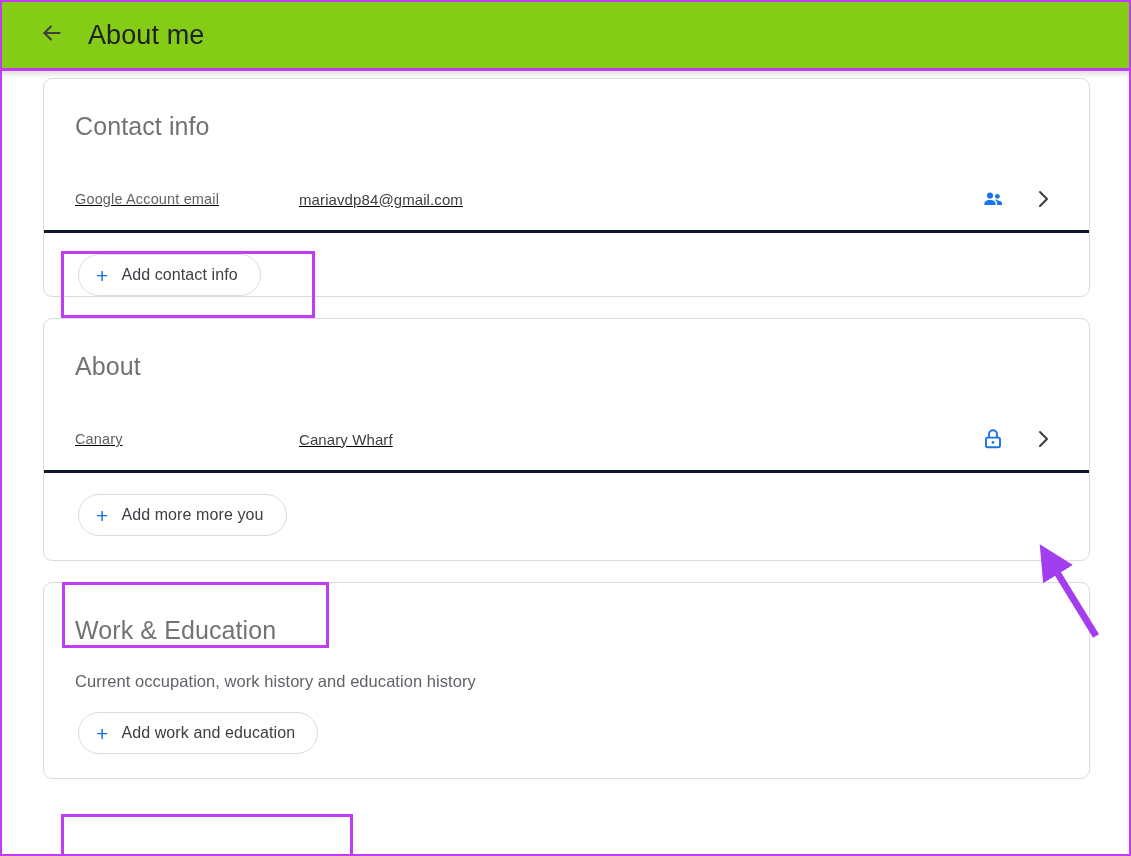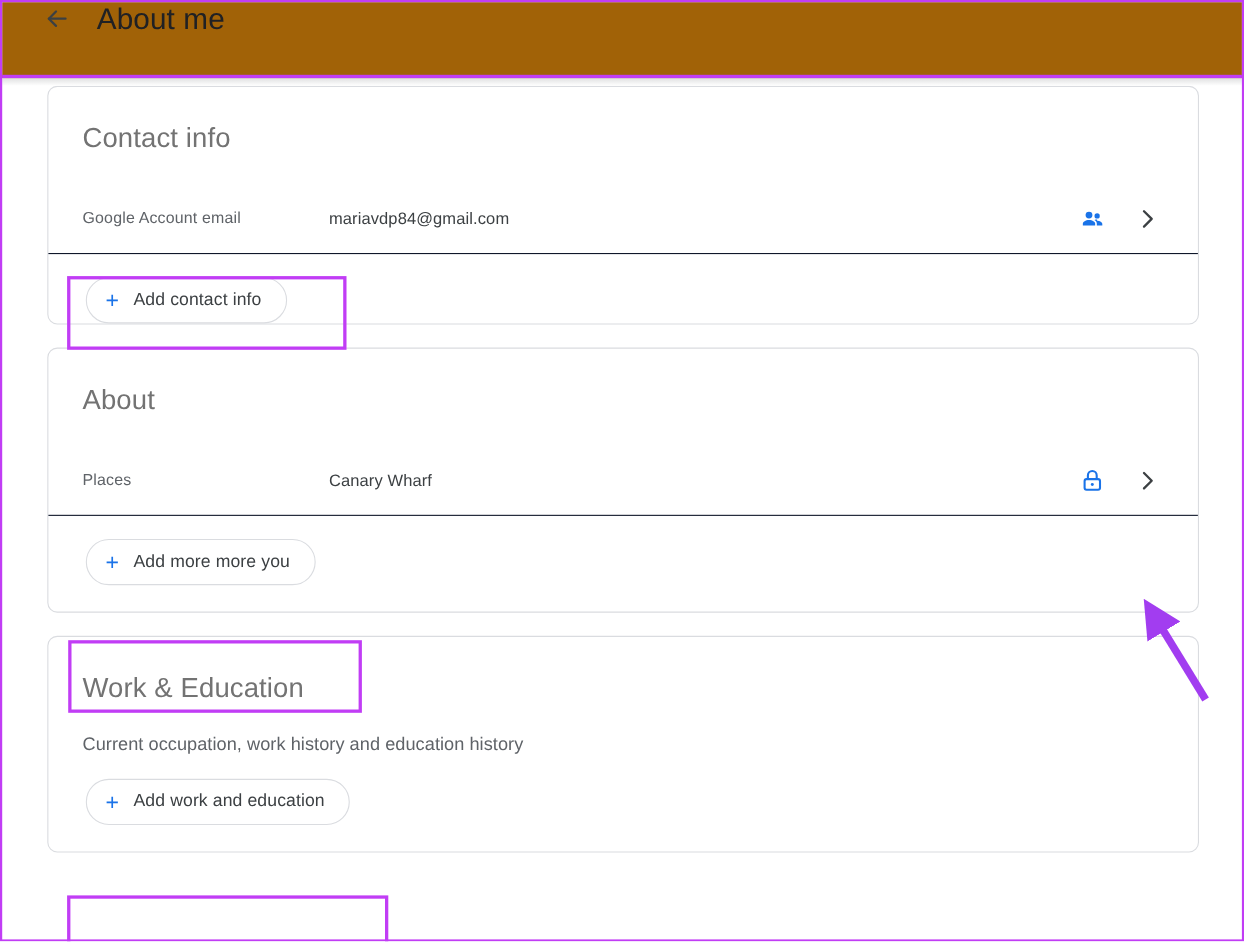--- a/index.html
+++ b/index.html
@@ -50,23 +50,23 @@
   }
   .ghost-icons svg { display: block; }
 
   
   .app-header {
     position: absolute;
     top: 2px;
     left: 2px;
     right: 2px;
     height: 69px;
-    background: #a16207;
-    display: flex;
-    align-items: flex-start;
+    background: #84cc16;
+    display: flex;
+    align-items: center;
     box-sizing: border-box;
     border-bottom: 3px solid #c13df5;
     z-index: 5;
   }
   .back-arrow {
     margin-left: 33px;
     width: 34px;
     height: 34px;
     display: flex;
     align-items: center;
@@ -122,23 +122,24 @@
     color: #5f6368;
     padding: 27px 31px 0 31px;
     letter-spacing: .05px;
   }
 
   .info-row {
     display: flex;
     align-items: center;
     min-height: 62px;
     padding: 0 34px 0 31px;
-    border-bottom: 1px solid #0f172a;
+    border-bottom: 3px solid #0f172a;
     margin-top: 27px;
     cursor: pointer;
+    text-decoration: underline;
   }
   .row-label {
     width: 224px;
     font-size: 14.5px;
     color: #5f6368;
     letter-spacing: .15px;
   }
   .row-value {
     flex: 1;
     font-size: 15px;
@@ -286,21 +287,21 @@
           <span>Add contact info</span>
         </div>
       </div>
 
     </div>
 
     <div class="card">
       <div class="card-title">About</div>
 
       <div class="info-row">
-        <div class="row-label">Places</div>
+        <div class="row-label">Canary</div>
         <div class="row-value">Canary Wharf</div>
         <div class="row-icons">
           <span>
             <svg width="24" height="24" viewBox="0 0 24 24" fill="none" stroke="#1a73e8" stroke-width="1.9">
               <rect x="5" y="10.6" width="14" height="9.6" rx="1.8"></rect>
               <path d="M8 10.6V7.2a4 4 0 0 1 8 0v3.4"></path>
               <circle cx="12" cy="15.4" r="1.35" fill="#1a73e8" stroke="none"></circle>
             </svg>
           </span>
           <span>

